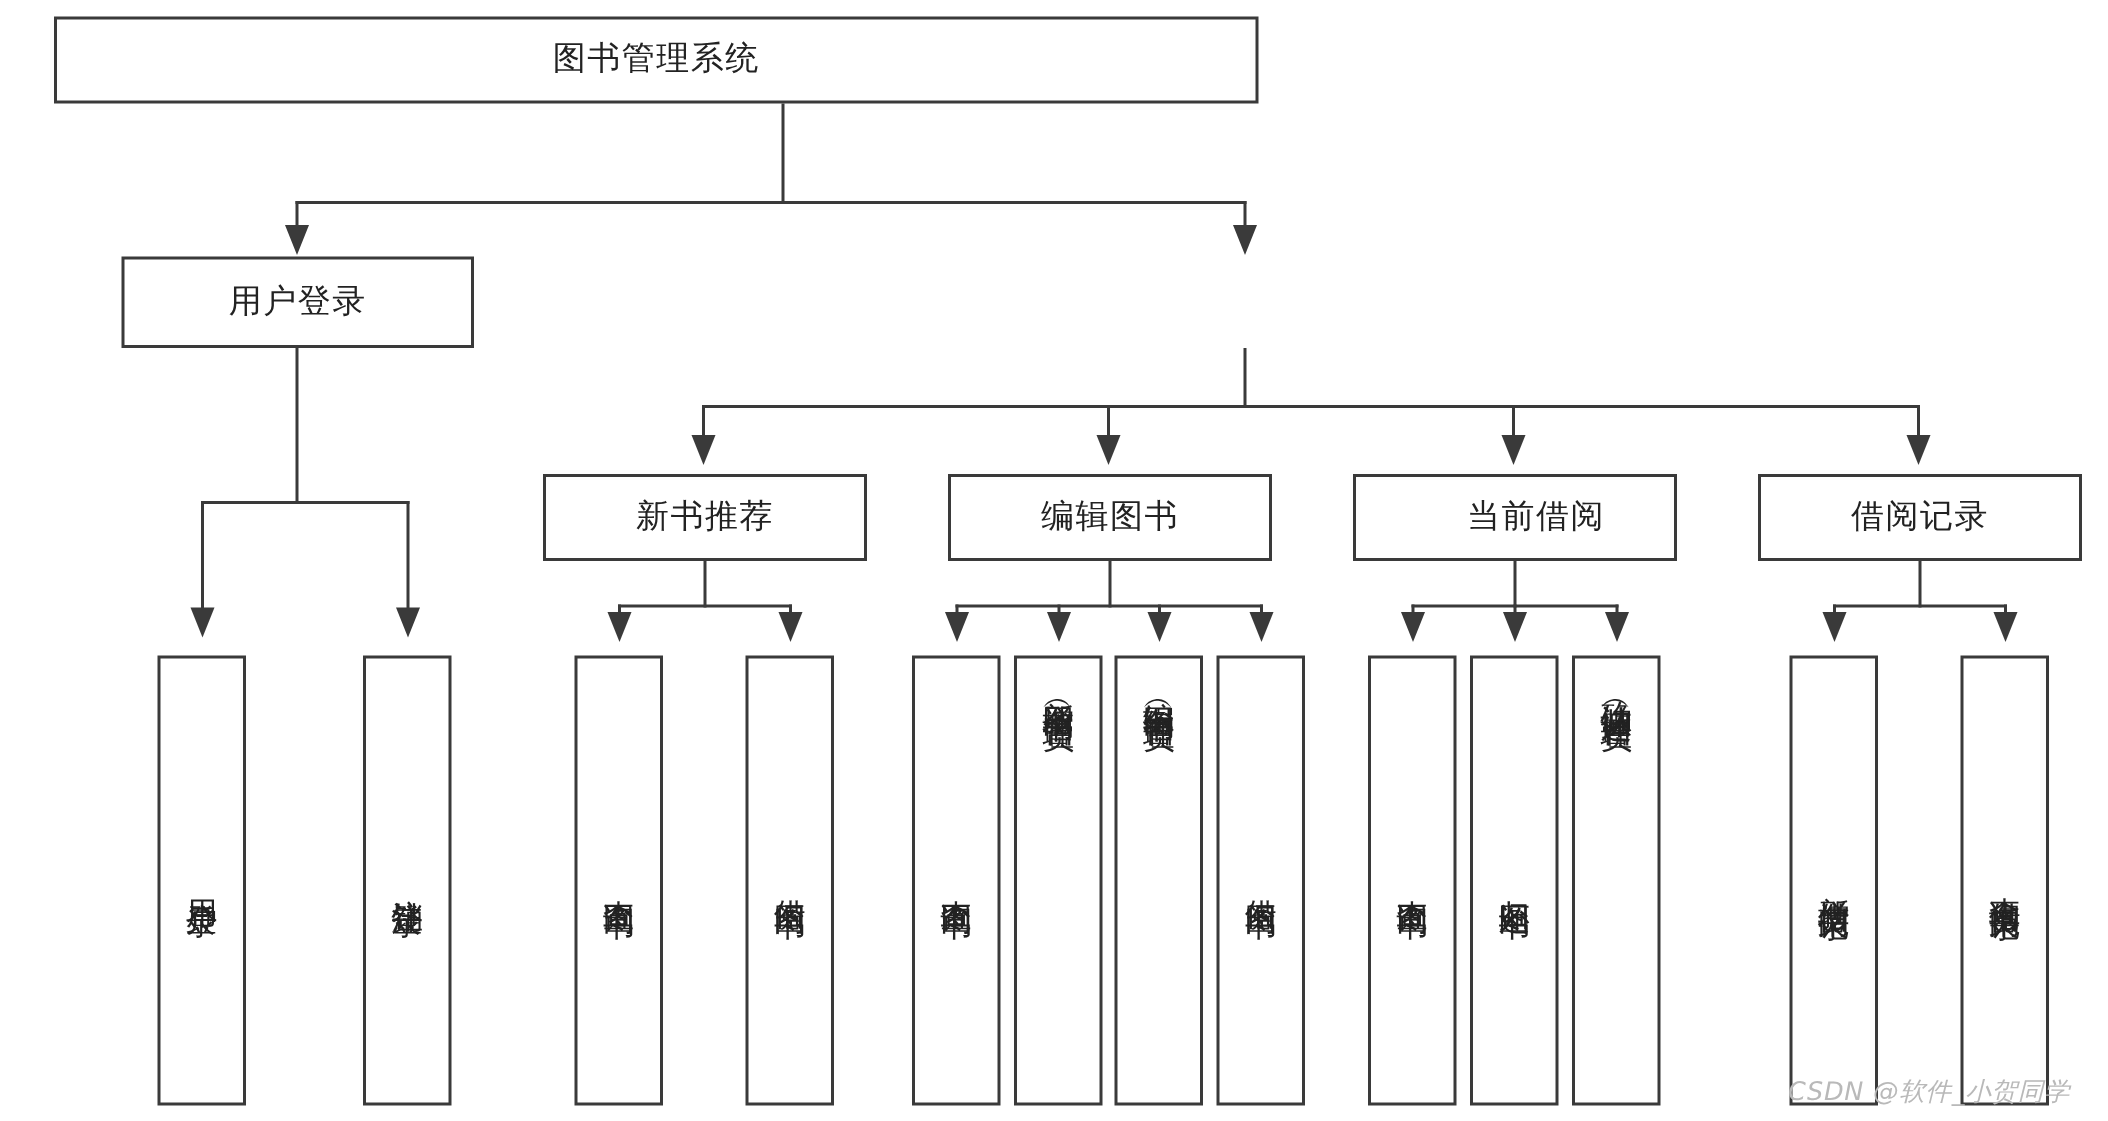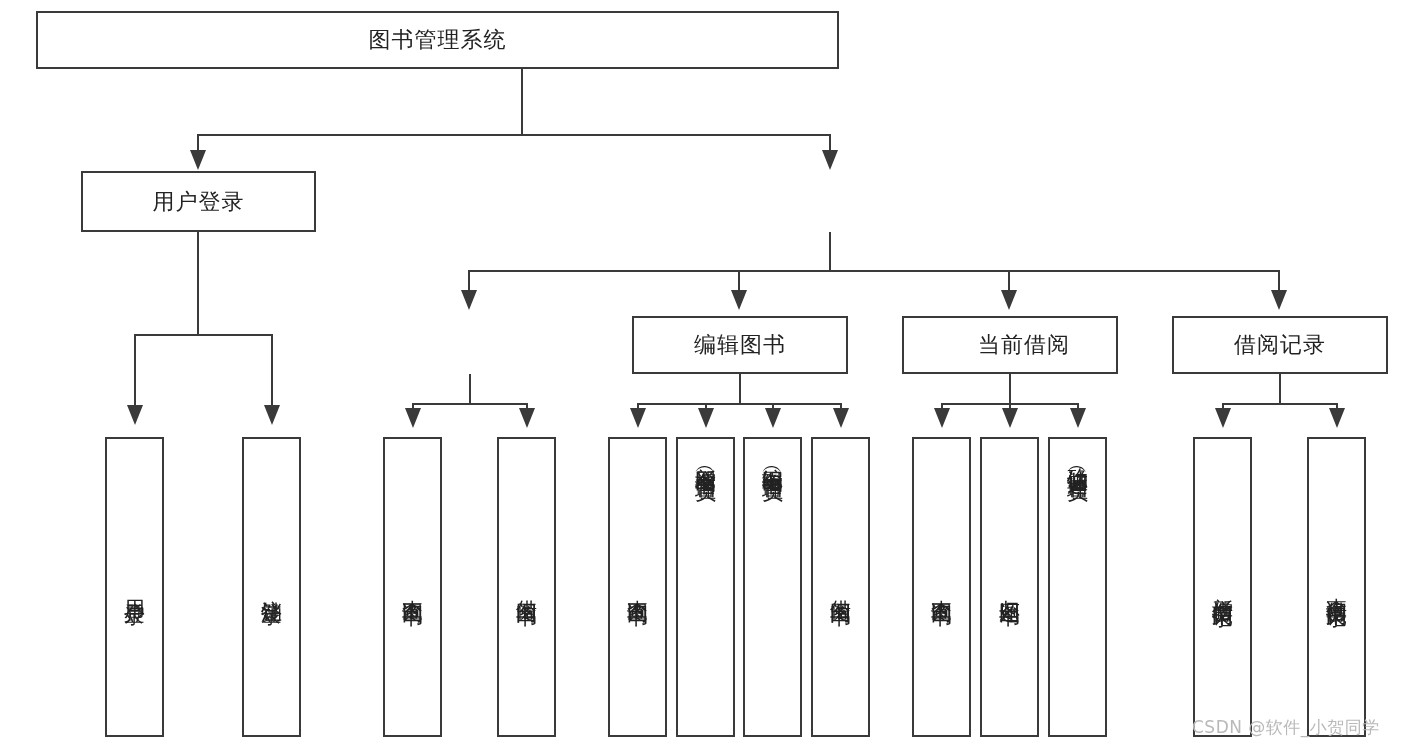--- a/index.html
+++ b/index.html
@@ -10,21 +10,21 @@
   .node .txt{font-size:22px;color:#222;letter-spacing:1px;line-height:1.15;text-align:center;}
   .node.vert{align-items:flex-start;padding-top:12px;}
   .node.vert .txt{writing-mode:vertical-rl;text-orientation:upright;font-size:21px;
                   letter-spacing:2px;line-height:1.05;white-space:nowrap;}
   .node.vert.mid{align-items:center;padding-top:0;}
   .hline{position:absolute;background:#3a3a3a;height:2px;}
   .vline{position:absolute;background:#3a3a3a;width:2px;}
   .arrow{position:absolute;width:0;height:0;border-left:8px solid transparent;
          border-right:8px solid transparent;border-top:20px solid #3a3a3a;}
   .watermark{position:absolute;color:#b9b9b9;font-size:17px;letter-spacing:.5px;
-             white-space:nowrap;}
+             white-space:nowrap;font-style:italic;}
 </style>
 </head>
 <body>
 
 <div id="canvas">
 
   <div class="node" style="left:20px;top:11px;width:803px;height:58px;margin-left:16px;">
     <span class="txt">图书管理系统</span>
   </div>
 
@@ -50,20 +50,23 @@
   <div class="hline" style="left:468px;top:270px;width:812px;"></div>
   <div class="vline" style="left:468px;top:270px;height:24px;"></div>
   <div class="vline" style="left:738px;top:270px;height:24px;"></div>
   <div class="vline" style="left:1008px;top:270px;height:24px;"></div>
   <div class="vline" style="left:1278px;top:270px;height:24px;"></div>
   <div class="arrow" style="left:461px;top:290px;"></div>
   <div class="arrow" style="left:731px;top:290px;"></div>
   <div class="arrow" style="left:1001px;top:290px;"></div>
   <div class="arrow" style="left:1271px;top:290px;"></div>
 
+  <div class="node" style="left:362px;top:316px;width:216px;height:58px;">
+    <span class="txt">新书推荐</span>
+  </div>
   <div class="node" style="left:632px;top:316px;width:216px;height:58px;">
     <span class="txt">编辑图书</span>
   </div>
   <div class="node" style="left:902px;top:316px;width:216px;height:58px;padding-left:28px;">
     <span class="txt">当前借阅</span>
   </div>
   <div class="node" style="left:1172px;top:316px;width:216px;height:58px;">
     <span class="txt">借阅记录</span>
   </div>
 

